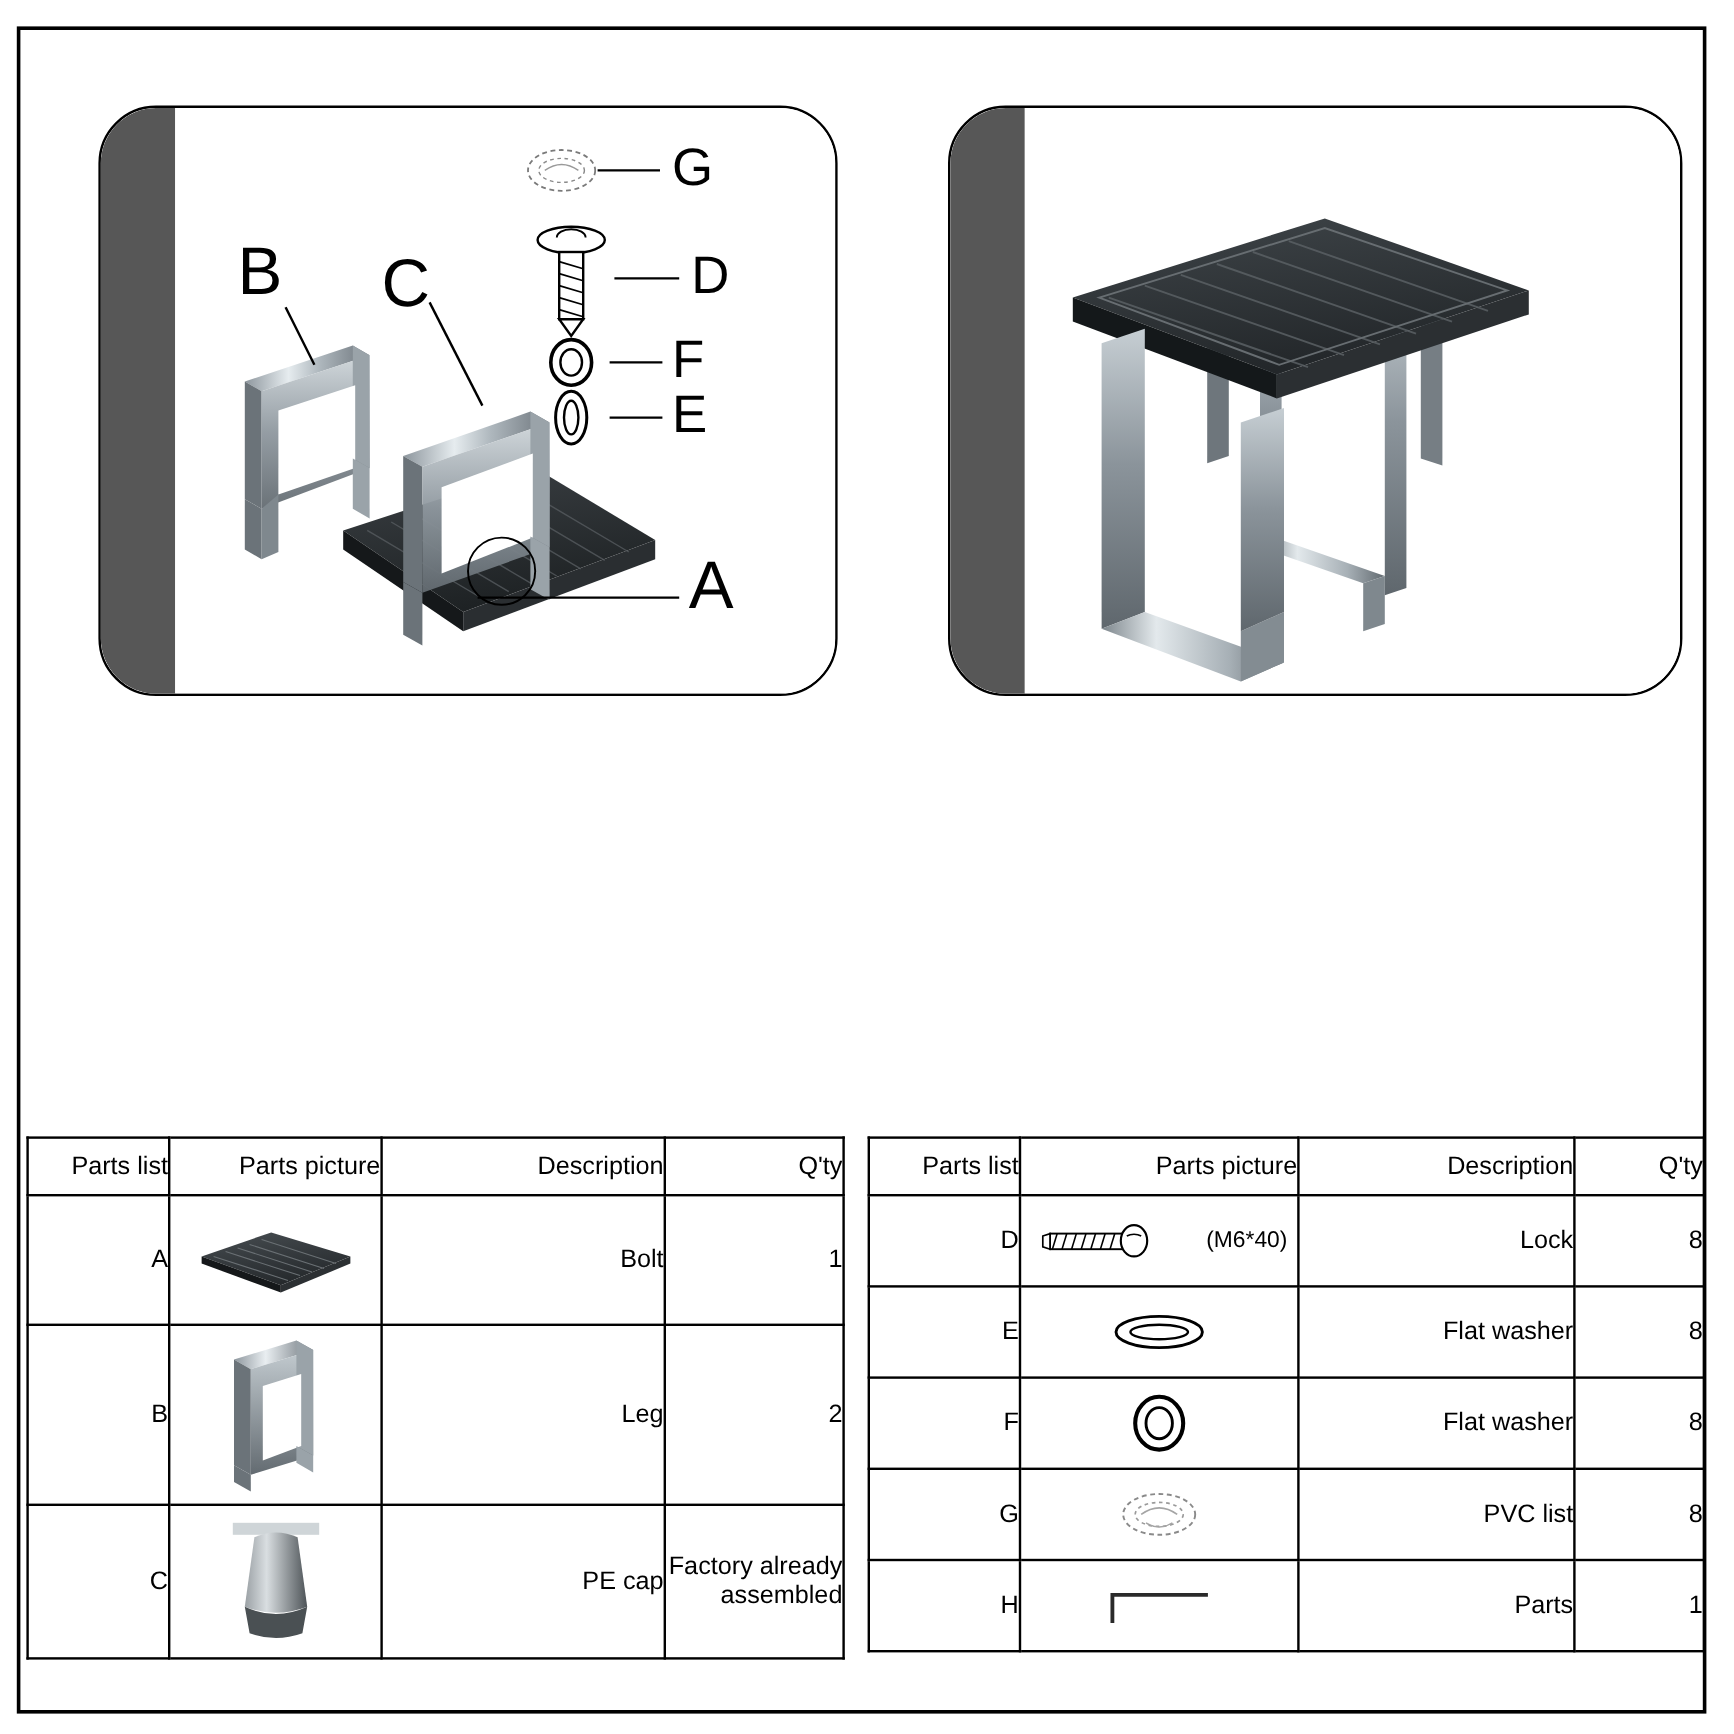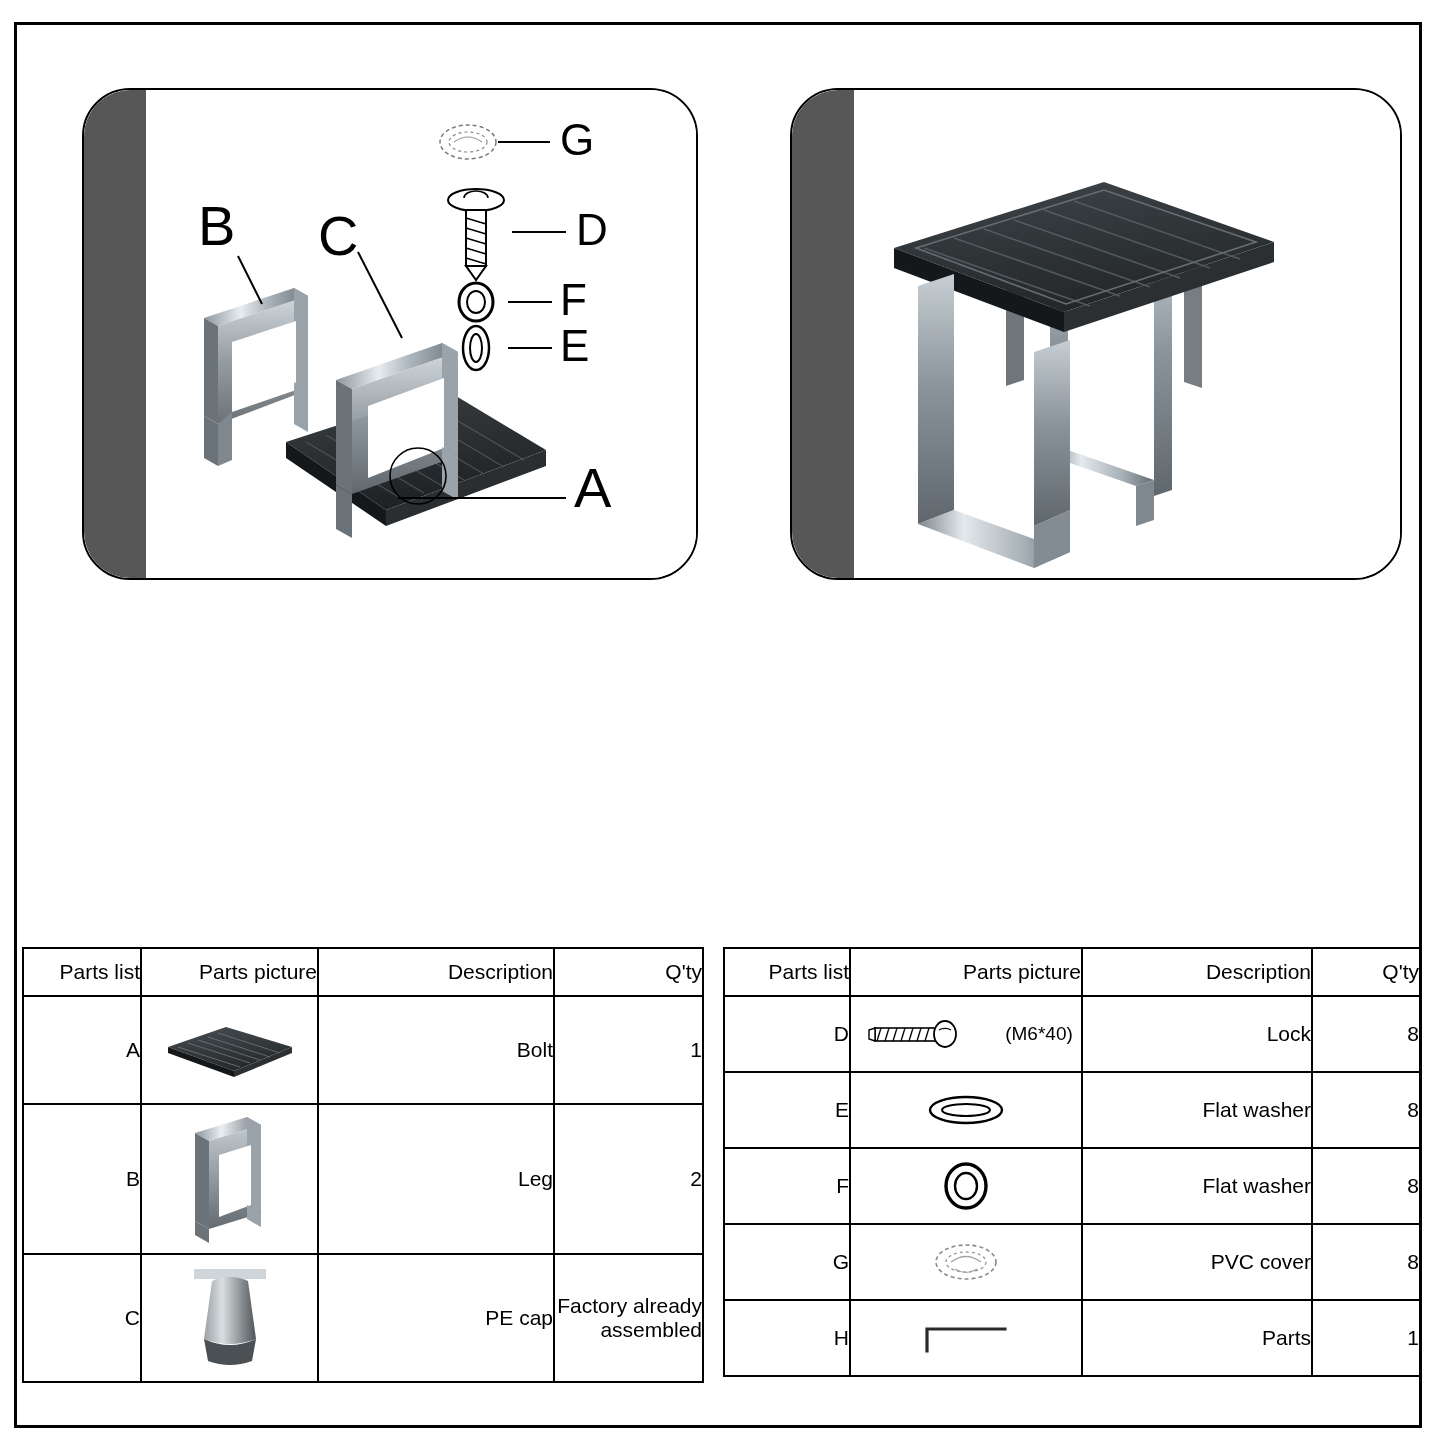--- a/index.html
+++ b/index.html
@@ -462,21 +462,21 @@
           <td class="pic-cell">
             <div class="picbox">
               <svg width="90" height="50" viewBox="0 0 90 50">
                 <ellipse cx="45" cy="25" rx="30" ry="17" fill="none" stroke="#8a8a8a" stroke-width="1.6" stroke-dasharray="4 3"></ellipse>
                 <ellipse cx="45" cy="25" rx="20" ry="10" fill="none" stroke="#9a9a9a" stroke-width="1.4" stroke-dasharray="3 3"></ellipse>
                 <path d="M30 25 q15 -11 30 0" fill="none" stroke="#a5a5a5" stroke-width="1.4"></path>
                 <path d="M34 32 q11 7 22 0" fill="none" stroke="#a5a5a5" stroke-width="1.2"></path>
               </svg>
             </div>
           </td>
-          <td class="cell-desc">PVC cover</td>
+          <td class="cell-desc">PVC list</td>
           <td class="cell-qty">8</td>
         </tr>
 
         <tr class="r-sm">
           <td class="cell-code">H</td>
           <td class="pic-cell">
             <div class="picbox">
               <svg width="110" height="42" viewBox="0 0 110 42">
                 <path d="M16 34 L16 12 L94 12" fill="none" stroke="#2a2a2a" stroke-width="3.2" stroke-linecap="square" stroke-linejoin="miter"></path>
               </svg>

